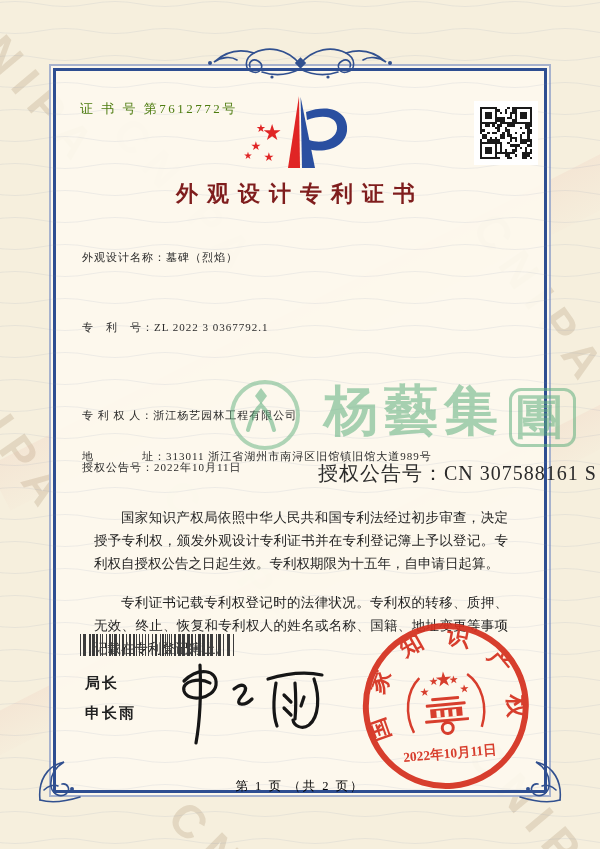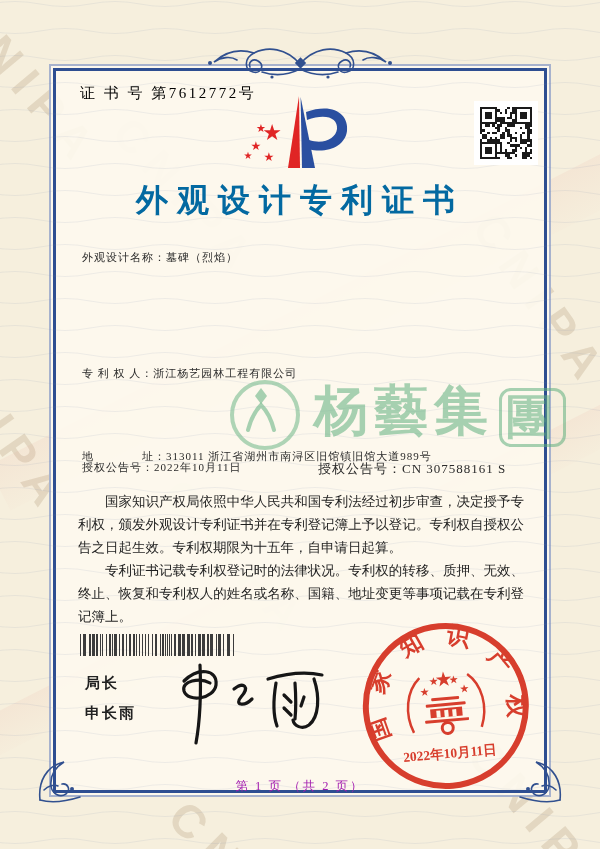--- a/index.html
+++ b/index.html
@@ -20,41 +20,41 @@
     background:linear-gradient(rgba(228,152,140,0.10),rgba(228,152,140,0.02));
     transform:rotate(-27deg);}
   
   .cert{position:absolute;left:49px;top:64px;width:502px;height:733px;
     background:rgba(253,249,238,0.92);z-index:2;}
   .b-outer{position:absolute;inset:0;border:2px solid #a7b2cd;}
   .b-inner{position:absolute;inset:4px;border:3px solid #2e4e91;}
   
   .waves{position:absolute;left:0;top:0;z-index:3;pointer-events:none;}
   .content{position:absolute;left:0;top:0;width:600px;height:849px;z-index:4;}
-  .cert-no{position:absolute;left:80px;top:84px;font-size:15px;letter-spacing:2.5px;color:#000000;}
+  .cert-no{position:absolute;left:80px;top:100px;font-size:13px;letter-spacing:2.5px;color:#4d7c0f;}
   .logo{position:absolute;left:228px;top:88px;}
   .qr-wrap{position:absolute;left:474px;top:101px;width:64px;height:64px;background:#fff;
     display:flex;align-items:center;justify-content:center;}
   .title{position:absolute;left:0;top:179px;width:600px;text-align:center;
-    font-size:32px;font-weight:700;letter-spacing:9px;color:#0369a1;}
+    font-size:22px;font-weight:700;letter-spacing:9px;color:#7f1d1d;}
   .field{position:absolute;left:82px;font-size:11px;letter-spacing:1px;color:#2b2b2b;white-space:pre;}
-  .grant2{position:absolute;left:318px;font-size:13px;letter-spacing:1px;color:#2b2b2b;white-space:pre;}
+  .grant2{position:absolute;left:318px;font-size:20px;letter-spacing:1px;color:#2b2b2b;white-space:pre;}
   .paras{position:absolute;left:78px;top:490px;width:446px;font-size:13.5px;
     line-height:23px;text-align:justify;color:#1f1f1f;}
-  .paras p{margin:0;text-indent:2em;font-family:Liberation Serif, serif;}
+  .paras p{margin:16px;text-indent:2em;font-family:Liberation Serif, serif;}
   .barcode{position:absolute;left:80px;top:634px;}
   .director{position:absolute;left:85px;font-size:15px;font-weight:600;color:#222;letter-spacing:2px;}
   .signature{position:absolute;left:156px;top:655px;}
   .seal{position:absolute;left:358px;top:618px;transform:rotate(-5deg);opacity:.93;}
   .page-footer{position:absolute;left:0;top:778px;width:600px;text-align:center;
-    font-size:12.5px;letter-spacing:2px;color:#a21caf;}
+    font-size:12.5px;letter-spacing:2px;color:#000000;}
   .cont-note{position:absolute;left:0;top:807px;width:600px;text-align:center;
     font-size:13.5px;letter-spacing:4px;color:#2e2e2e;margin-top:48px;}
   
-  .ywm{position:absolute;left:230px;top:380px;display:flex;align-items:center;gap:14px;
+  .ywm{position:absolute;left:230px;top:380px;display:flex;align-items:center;gap:24px;
     color:rgba(95,175,125,0.55);z-index:5;pointer-events:none;}
   .ycirc{width:62px;height:62px;border:4px solid rgba(95,175,125,0.5);border-radius:50%;
     position:relative;flex:0 0 auto;}
   .ytext{font-size:54px;font-weight:700;letter-spacing:6px;line-height:1;white-space:nowrap;}
   .yboxed{display:inline-block;border:3px solid rgba(95,175,125,0.55);border-radius:12px;
     padding:3px 4px;font-size:47px;line-height:1;margin-left:5px;vertical-align:-4px;}
   .ornament-top{position:absolute;left:190px;top:44px;z-index:3;}
   .ornament-bl{position:absolute;left:34px;top:756px;z-index:3;}
   .ornament-br{position:absolute;left:516px;top:756px;z-index:3;transform:scaleX(-1);}
 </style>
@@ -400,21 +400,22 @@
           <rect x="12" y="20" width="1" height="1" fill="#1a1a1a"></rect>
           <rect x="17" y="20" width="1" height="1" fill="#1a1a1a"></rect>
           <rect x="18" y="20" width="1" height="1" fill="#1a1a1a"></rect>
           <rect x="20" y="20" width="1" height="1" fill="#1a1a1a"></rect>
         </svg>
     </div>
 
     <div class="title">外观设计专利证书</div>
 
     <div class="field" style="top:250px"><span>外观设计名称：</span><span>墓碑（烈焰）</span></div>
-    <div class="field" style="top:366px"><span>专 利 权 人：</span><span>浙江杨艺园林工程有限公司</span></div>
+    <div class="field" style="top:320px"><span>专　利　号：</span><span>ZL 2022 3 0367792.1</span></div>
+    <div class="field" style="top:408px"><span>专 利 权 人：</span><span>浙江杨艺园林工程有限公司</span></div>
     <div class="field" style="top:449px"><span>地　　　　址：</span><span>313011 浙江省湖州市南浔区旧馆镇旧馆大道989号</span></div>
 
     <div class="field" style="top:460px"><span>授权公告号：</span><span>2022年10月11日</span></div>
     <div class="grant2" style="top:460px"><span>授权公告号：</span><span>CN 307588161 S</span></div>
 
     <div class="paras">
       <p>国家知识产权局依照中华人民共和国专利法经过初步审查，决定授予专利权，颁发外观设计专利证书并在专利登记簿上予以登记。专利权自授权公告之日起生效。专利权期限为十五年，自申请日起算。</p>
       <p>专利证书记载专利权登记时的法律状况。专利权的转移、质押、无效、终止、恢复和专利权人的姓名或名称、国籍、地址变更等事项记载在专利登记簿上。</p>
     </div>
 

